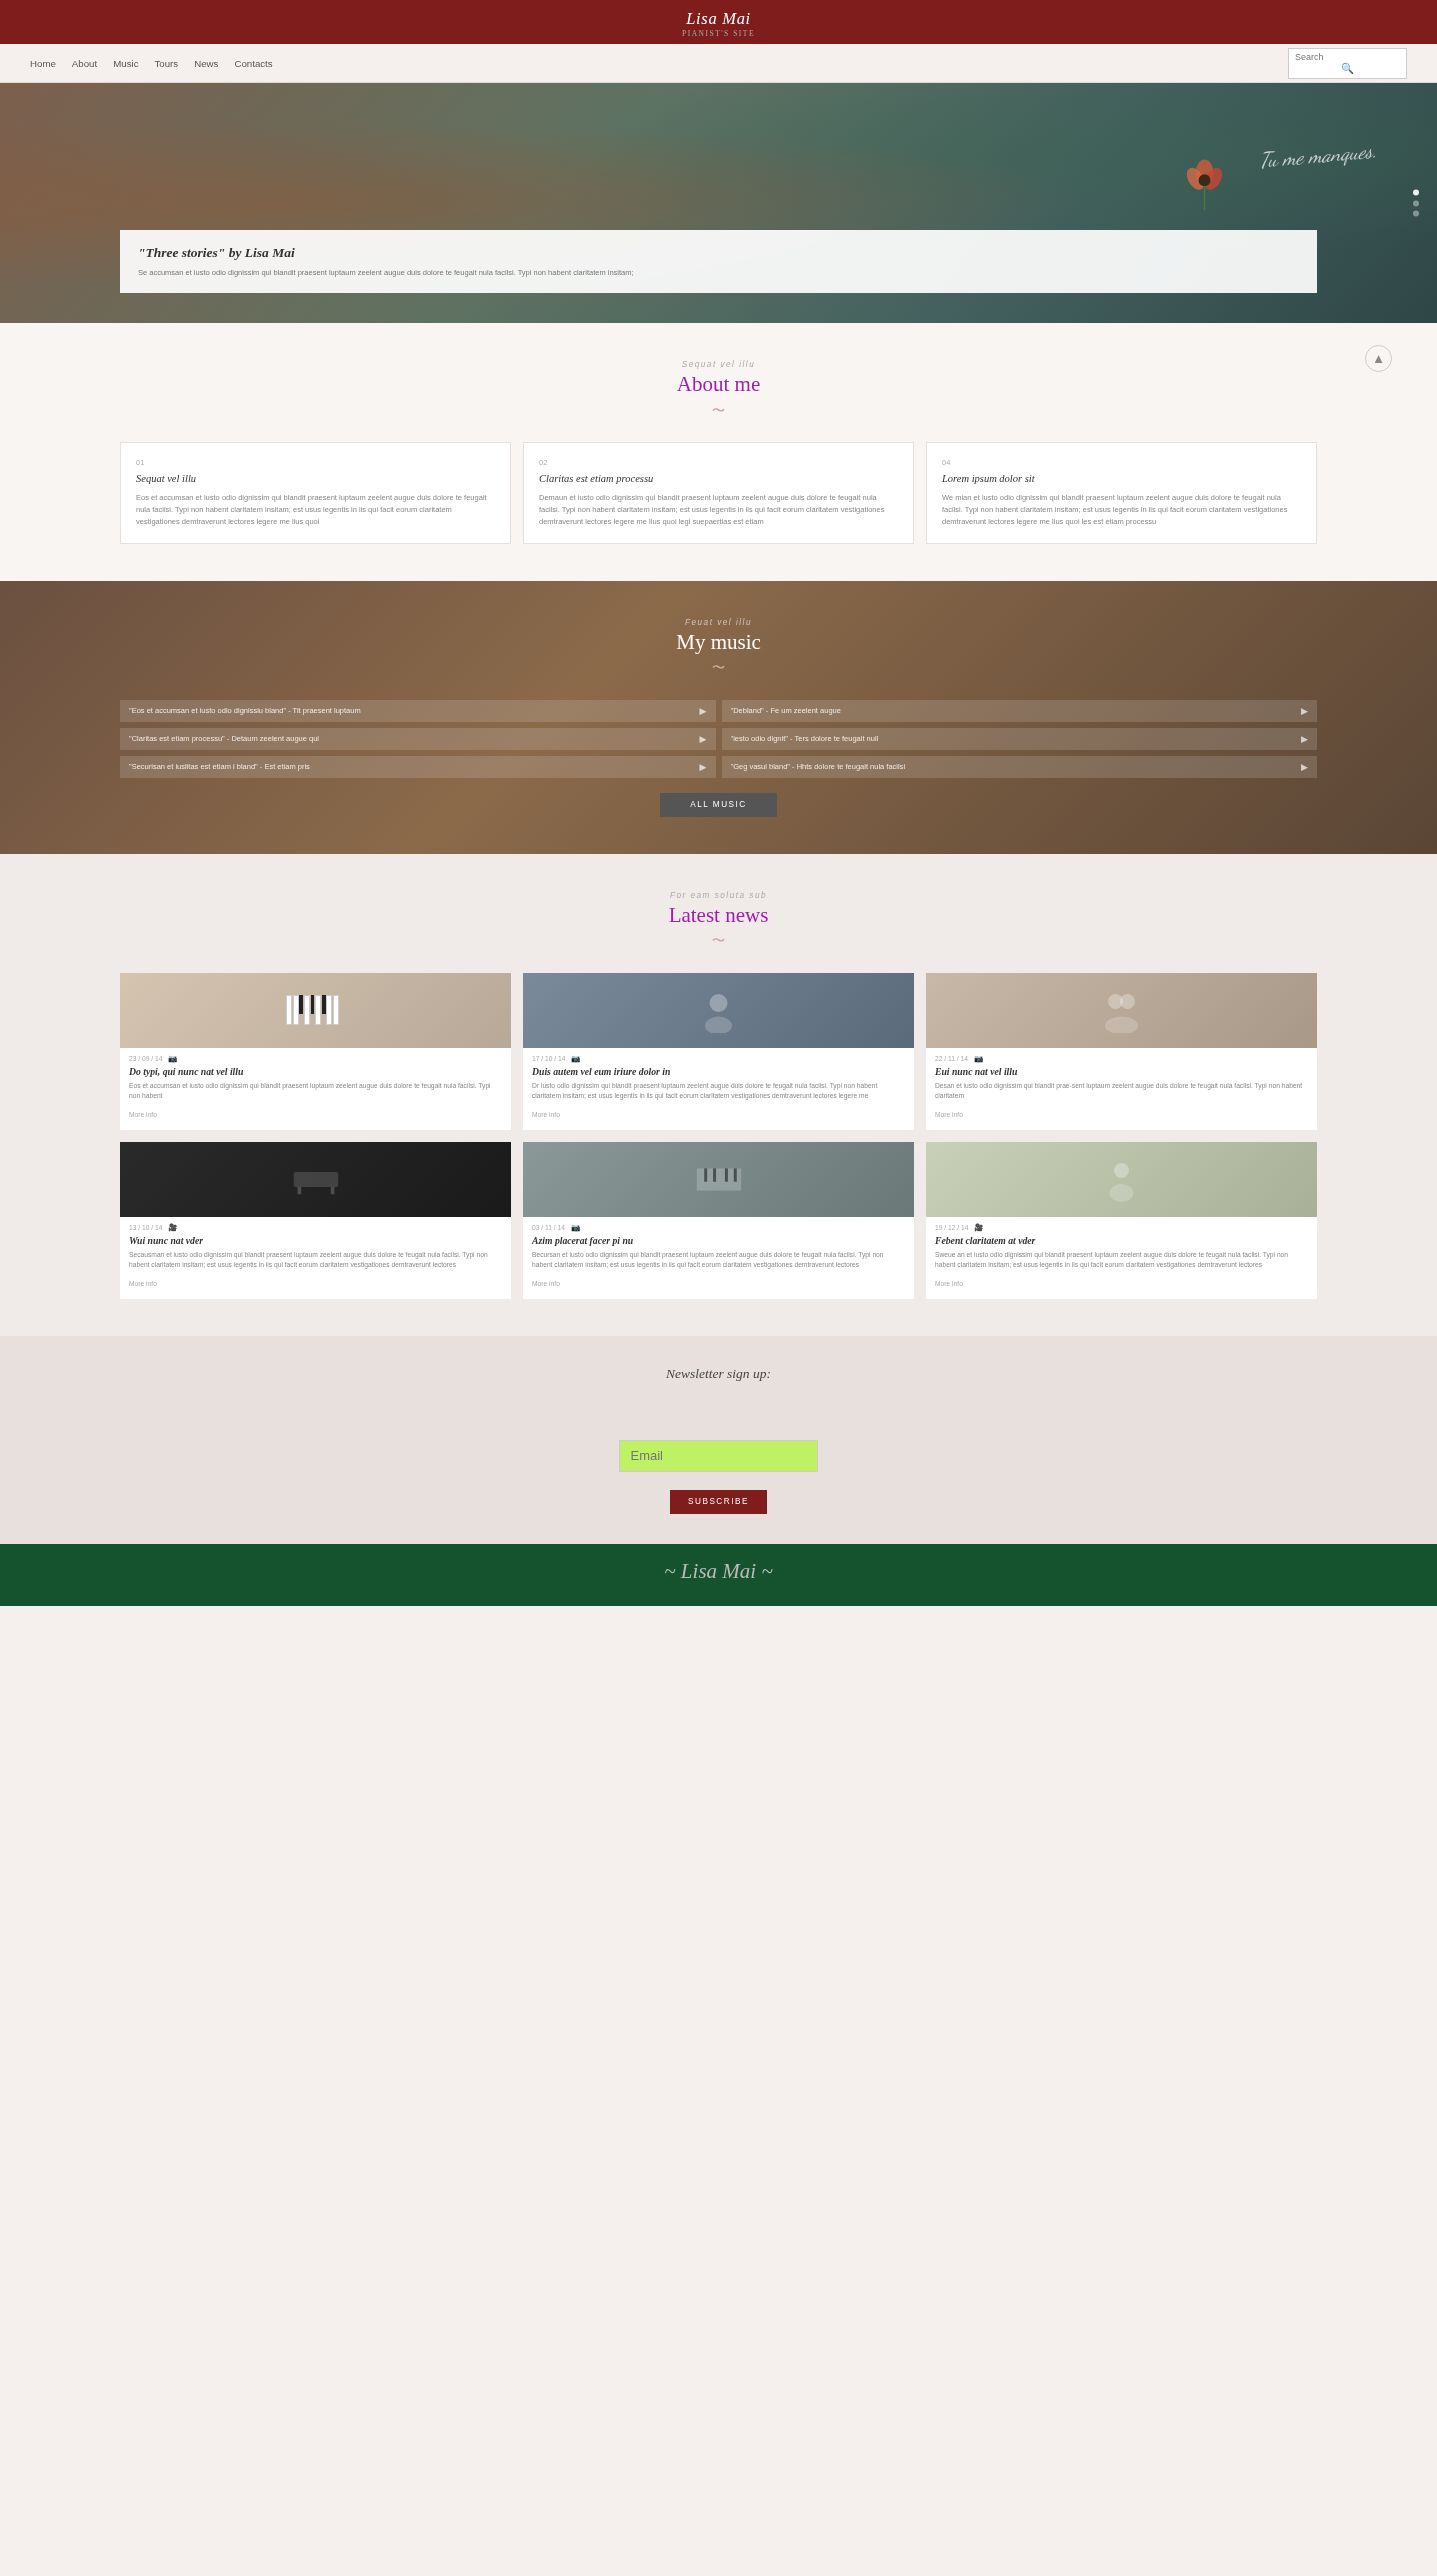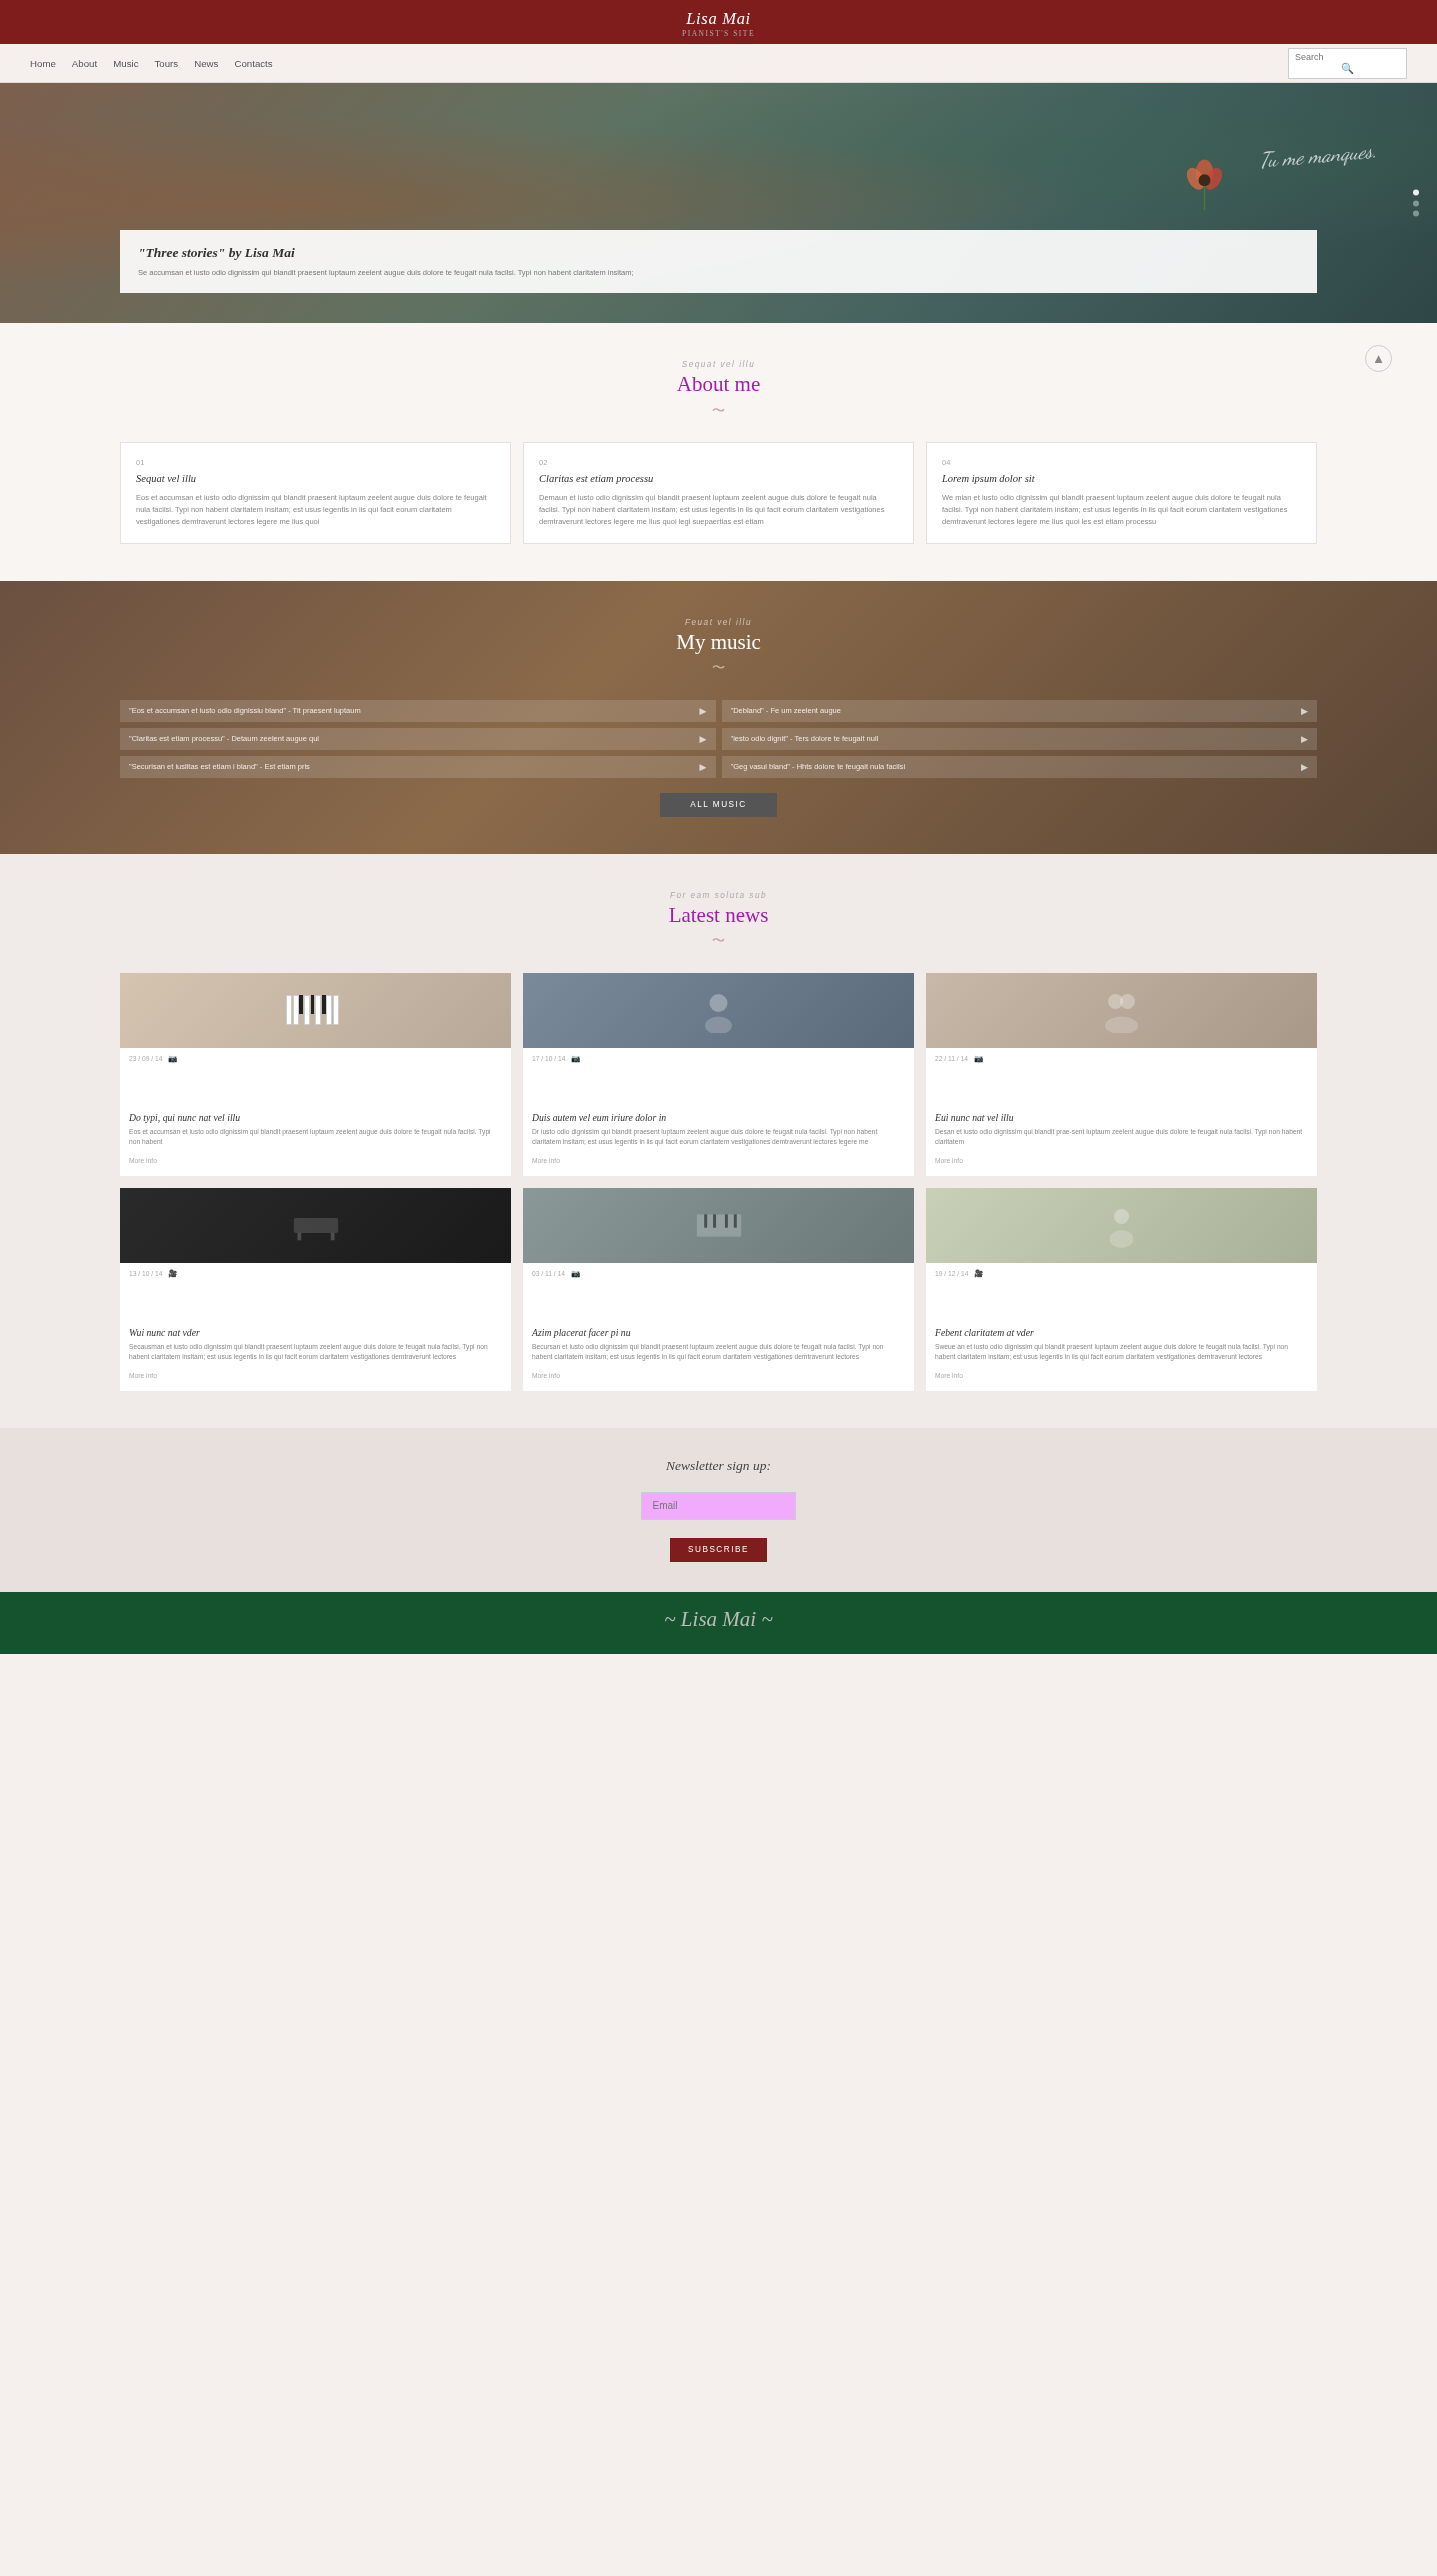--- a/index.html
+++ b/index.html
@@ -306,22 +306,21 @@
       color: #bbb;
     }
     .news-card-body {
       padding: 0 9px 9px;
     }
     .news-card-title {
       font-size: 9.7px;
       color: #333;
       margin-bottom: 4.5px;
       font-style: italic;
-      font-weight: normal;
-      margin-top: 46px;
+      font-weight: bold;
     }
     .news-card-text {
       font-size: 6.7px;
       color: #888;
       line-height: 1.5;
       font-family: Arial, sans-serif;
       margin-bottom: 4.5px;
     }
     .news-card-more {
       font-size: 6.7px;
@@ -342,25 +341,26 @@
     }
     .newsletter-label {
       font-size: 13.5px;
       color: #444;
       font-style: italic;
       white-space: nowrap;
     }
     .newsletter-input {
       flex: 1;
       border: 0.7px solid #ccc;
-      background: #f0abfc;
+      background: #bef264;
       padding: 7.5px 10.5px;
-      font-size: 10px;
+      font-size: 13px;
       font-family: Arial, sans-serif;
       outline: none;
+      margin-top: 40px;
     }
     .newsletter-btn {
       background: #7f1d1d;
       color: #fff;
       border: none;
       padding: 7.5px 18px;
       font-size: 8.2px;
       letter-spacing: 1.5px;
       text-transform: uppercase;
       cursor: pointer;

